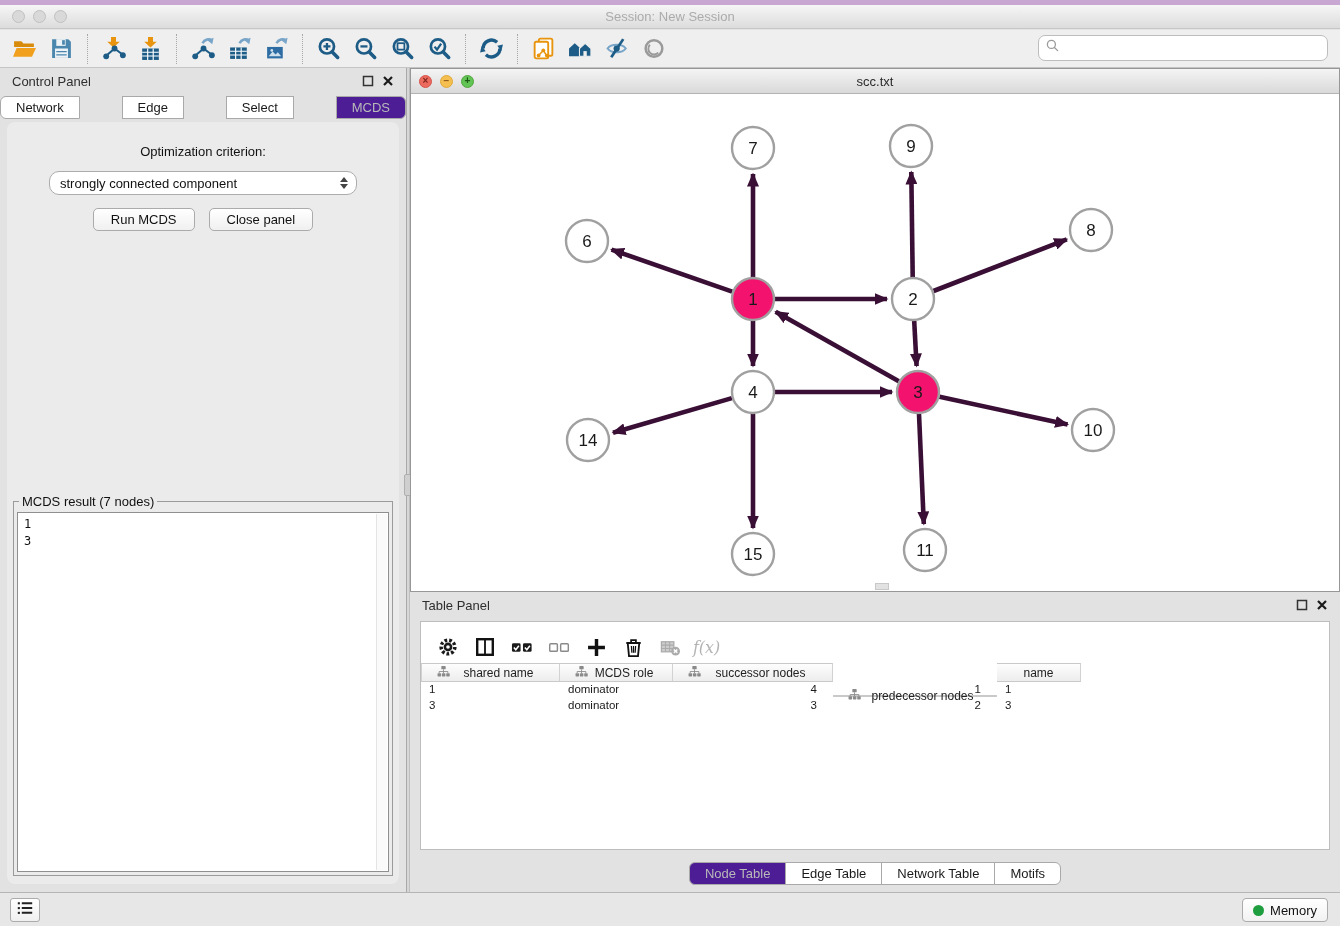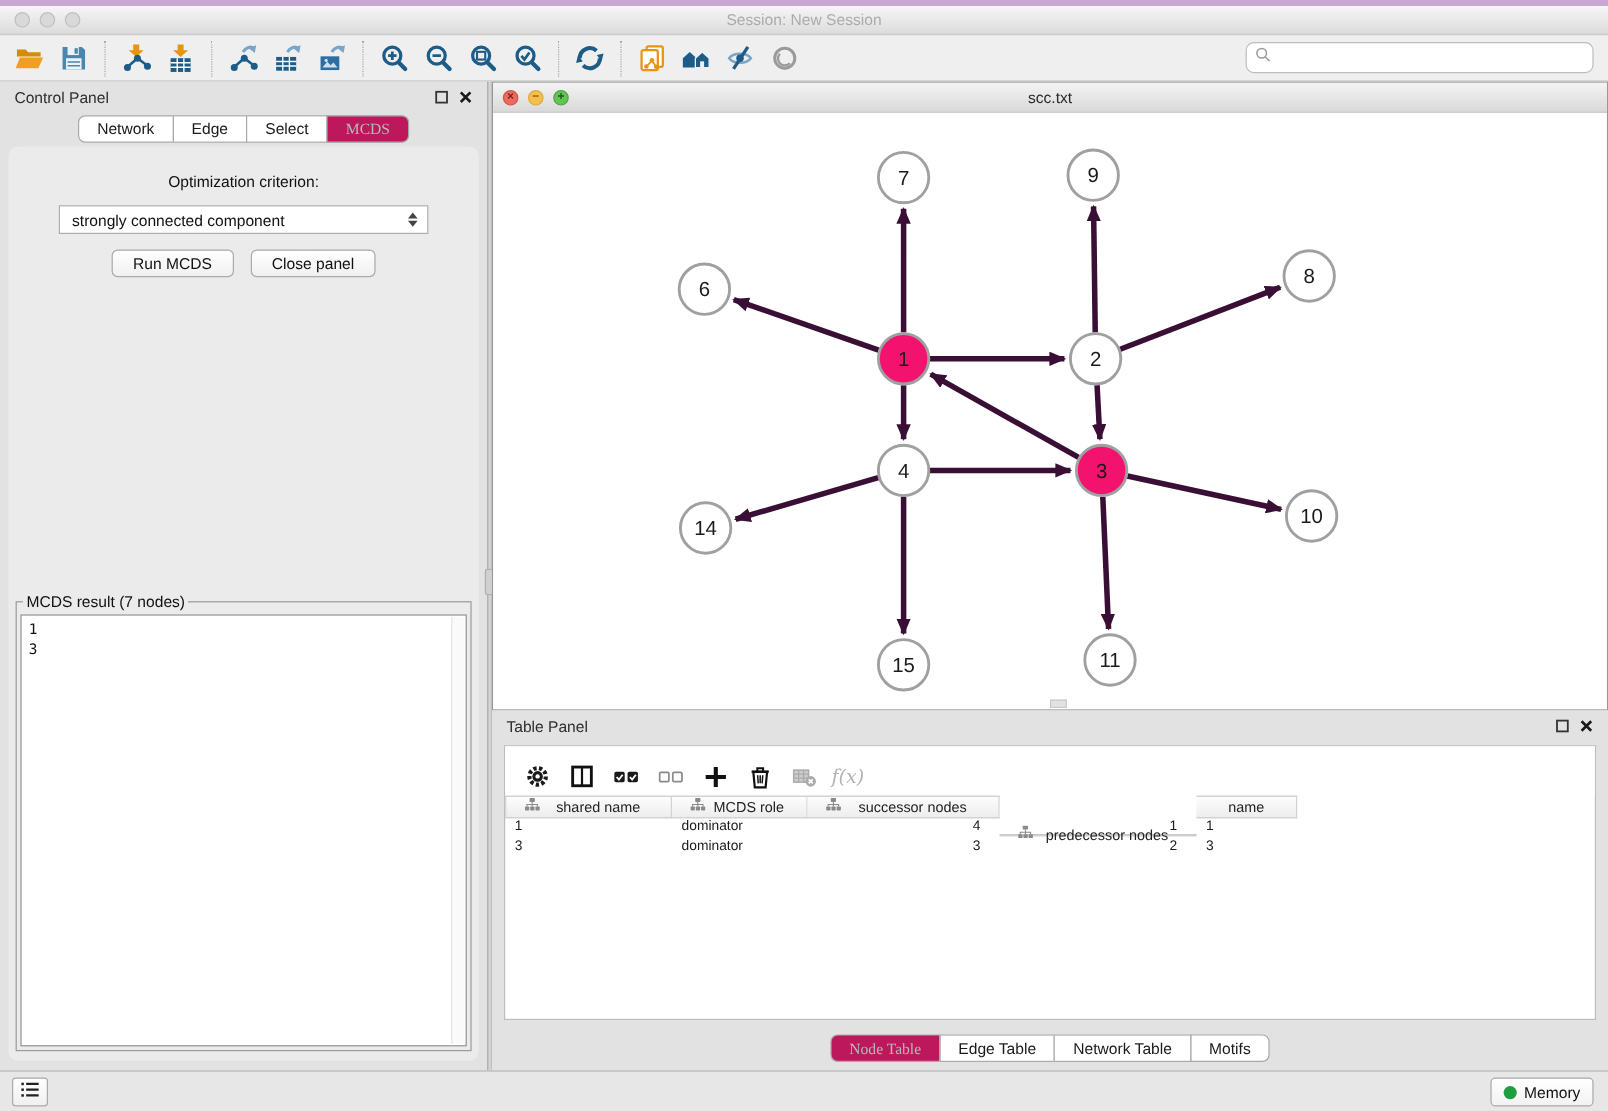--- a/index.html
+++ b/index.html
@@ -24,30 +24,30 @@
   #search-wrap { position:absolute; right:12px; top:5px; width:290px; height:26px; background:#fff;
     border:1px solid #BDBDBD; border-radius:7px; display:flex; align-items:center; padding:0 6px; }
   #search-input { border:none; outline:none; flex:1; font-size:13px; background:transparent; margin-left:4px; }
 
   
   #control-panel { position:absolute; top:68px; left:0; width:406px; bottom:34px; background:#E2E2E2; }
   .panel-header { height:26px; display:flex; align-items:center; padding:0 12px; }
   .panel-title { font-size:13px; color:#2E2E2E; flex:1; }
   .panel-win-icons { display:flex; gap:8px; align-items:center; }
   .panel-win-icons span { display:flex; }
-  .cp-tabs { height:23px; display:flex; justify-content:center; margin-top:2px; }
+  .cp-tabs { height:23px; display:flex; justify-content:space-between; margin-top:2px; }
   .seg-tab { font-size:13px; padding:2px 15px; background:#fff; border:1px solid #A9A9A9; margin-left:-1px;
     color:#1A1A1A; display:flex; align-items:center; }
   .seg-tab:first-child { border-radius:6px 0 0 6px; margin-left:0; }
   .seg-tab:last-child { border-radius:0 6px 6px 0; }
-  .seg-tab.selected { background:#be185d; color:#B9B9B9;font-family:Liberation Serif, serif; }
+  .seg-tab.selected { background:#4c1d95; color:#B9B9B9; }
   #cp-body { position:absolute; top:54px; left:7px; right:7px; bottom:8px; background:#EBEBEB; border-radius:8px; }
   #opt-label { text-align:center; font-size:13px; color:#111; margin-top:22px; }
   #opt-combo { width:308px; height:24px; margin:12px auto 0; background:#fff; border:1px solid #ACACAC;
-    border-radius:0; display:flex; align-items:center; font-size:13px; padding:0 8px 0 10px; }
+    border-radius:10px; display:flex; align-items:center; font-size:13px; padding:0 8px 0 10px; }
   #opt-combo .combo-text { flex:1; color:#111; }
   .stepper { display:flex; flex-direction:column; gap:2px; align-items:center; }
   .stepper i { width:0; height:0; border-left:4px solid transparent; border-right:4px solid transparent; }
   .stepper .up { border-bottom:5px solid #444; }
   .stepper .down { border-top:5px solid #444; }
   #cp-buttons { display:flex; justify-content:center; gap:14px; margin-top:13px; }
   .aq-btn { height:23px; padding:0 17px; font-size:13px; background:linear-gradient(#FFFFFF,#F0F0F0);
     border:1px solid #ABABAB; border-radius:5px; color:#111; }
   #mcds-fieldset { position:absolute; top:372px; left:6px; right:6px; height:382px;
     border:1px solid #9A9A9A; background:#EBEBEB; padding:3px; }

